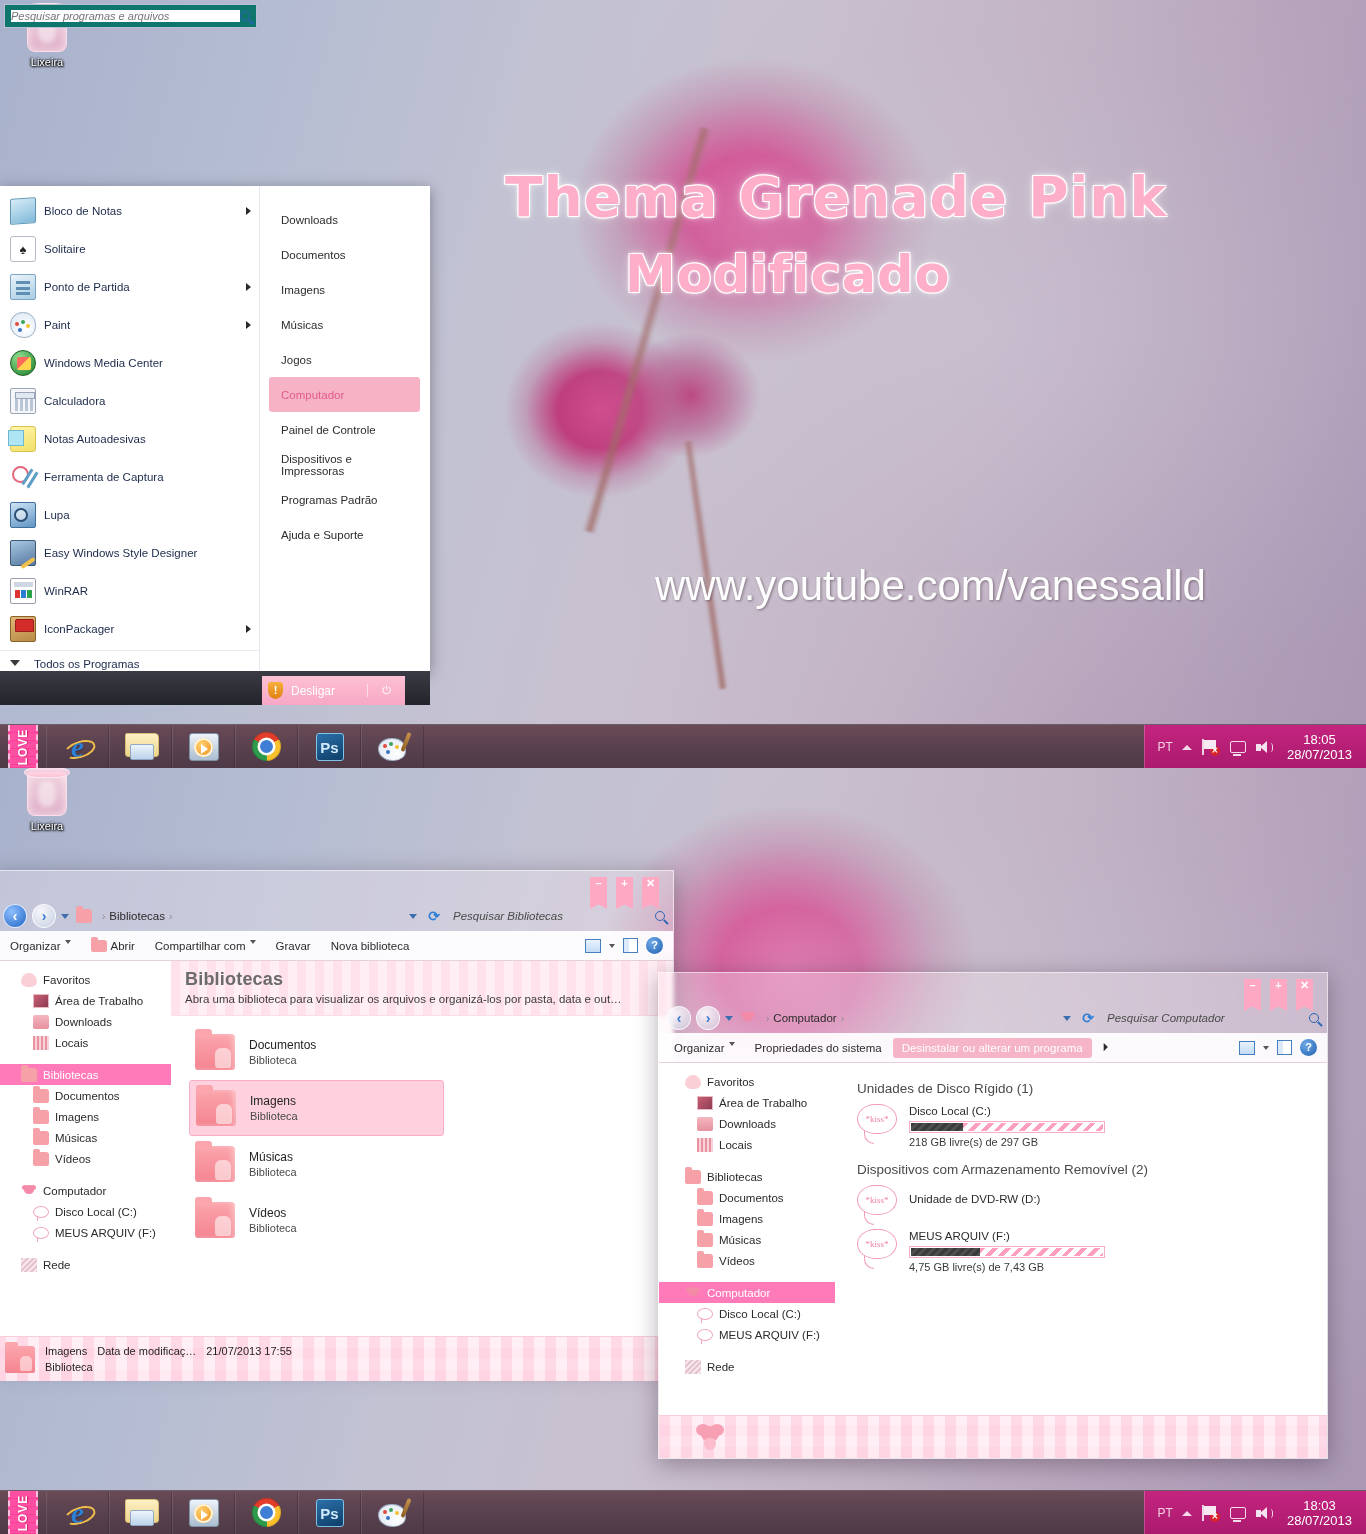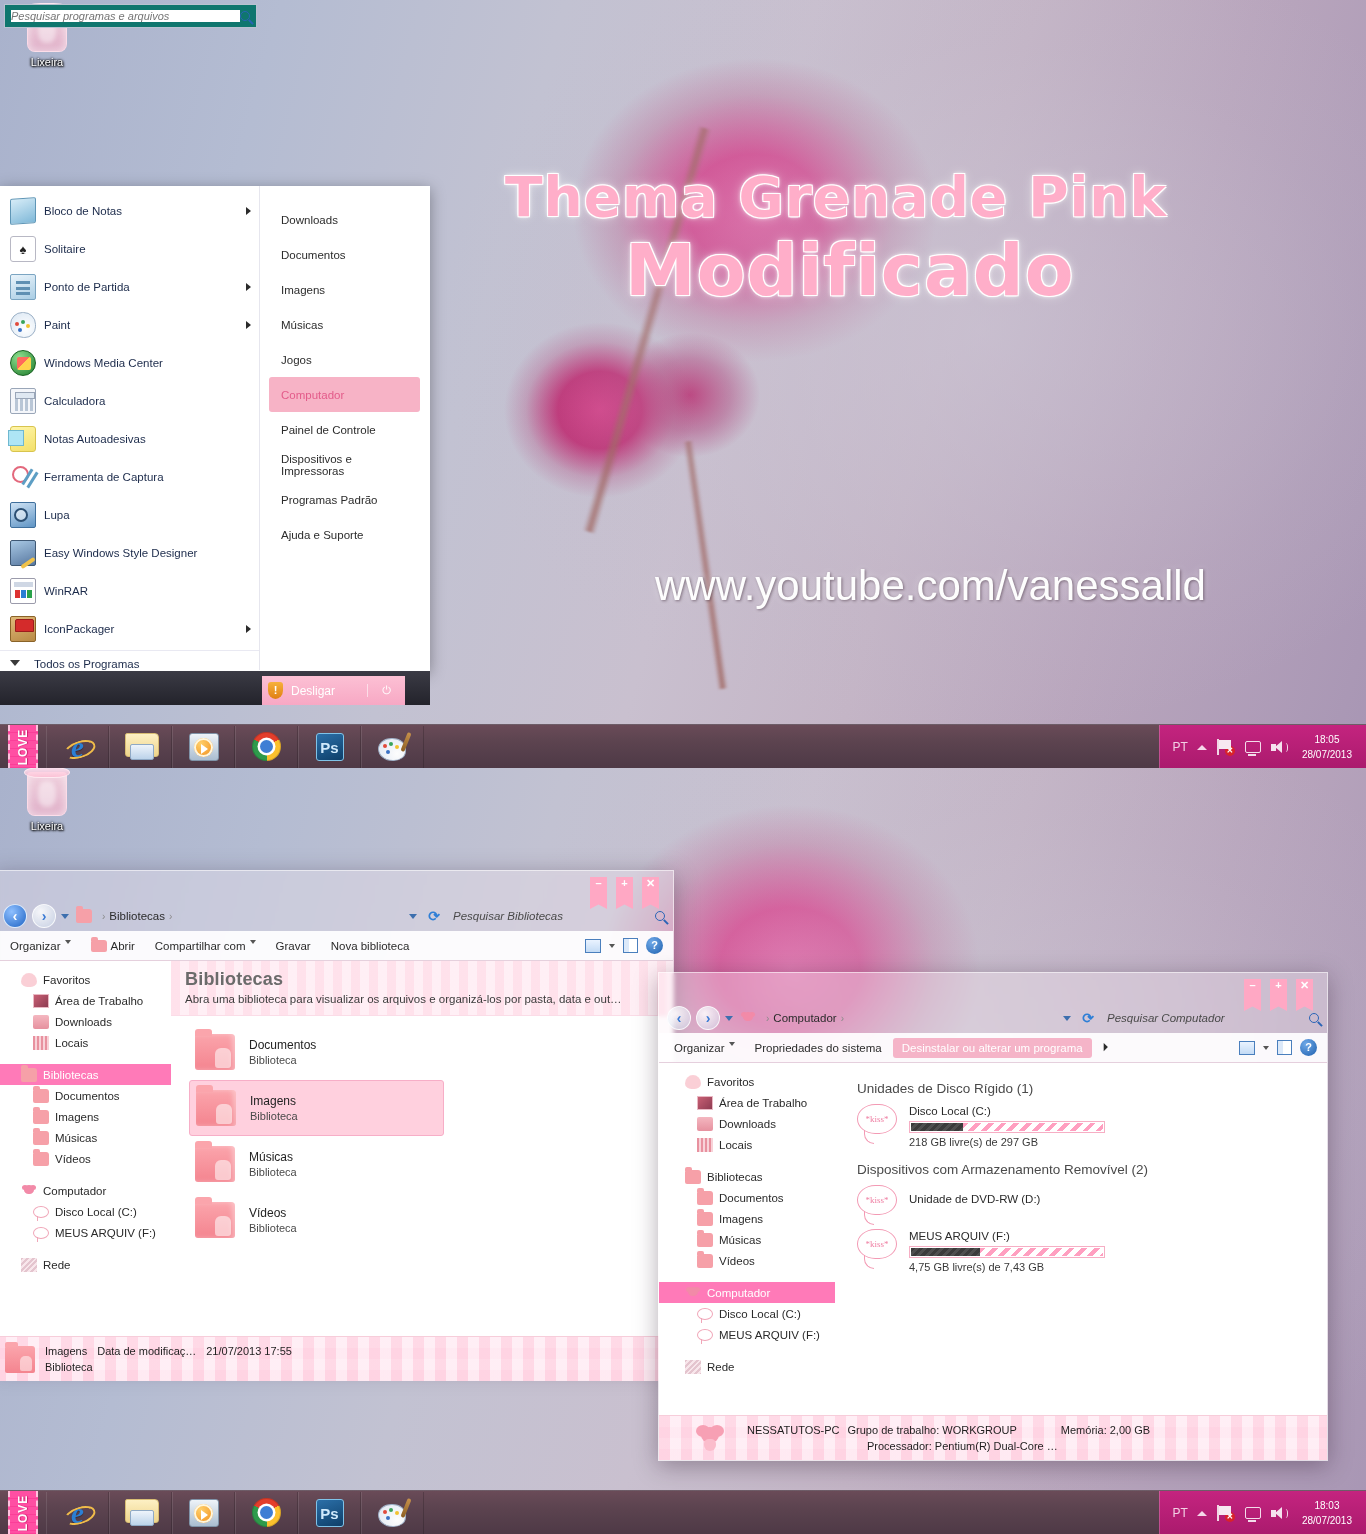--- a/index.html
+++ b/index.html
@@ -61,21 +61,21 @@
 
   
   .watermark { position: absolute; pointer-events: none; }
   .wm-line {
     font-family: "DejaVu Sans", sans-serif;
     font-weight: bold; color: #ffaec9; letter-spacing: 1px;
     text-shadow: 0 0 2px #fff, 0 0 4px #fff, 1px 1px 0 #fff, -1px -1px 0 #fff,
                  1px -1px 0 #fff, -1px 1px 0 #fff, 0 0 12px rgba(255,255,255,.5);
   }
   .wm-1 { font-size: 55px; }
-  .wm-2 { font-size: 71px; margin-top: 0; }
+  .wm-2 { font-size: 51px; margin-top: 16px; }
   .wm-3 { font-size: 55px; margin-top: 6px; }
   .wm-url {
     position: absolute; font-family: "Liberation Sans", sans-serif;
     font-size: 42px; color: #fdfdfd;
     text-shadow: 1px 1px 3px rgba(60,40,55,0.55), 0 0 8px rgba(255,255,255,0.35);
   }
 
   
   .start-menu {
     position: absolute; left: 0; top: 186px; width: 430px; height: 485px;
@@ -182,21 +182,21 @@
     border-right: 1px solid rgba(0,0,0,0.18);
   }
   .tray {
     position: absolute; right: 0; top: 0; height: 44px;
     background: linear-gradient(180deg, #c4247f, #aa1a6d);
     display: flex; align-items: center; padding: 0 6px 0 14px; gap: 9px;
     box-shadow: inset 1px 0 0 rgba(255,255,255,0.22);
   }
   .tray-lang { color: #f2d0e4; font-size: 12px; }
   .tray-up { width: 0; height: 0; border-bottom: 5px solid #f5d8e9; border-left: 5px solid transparent; border-right: 5px solid transparent; }
-  .tray-clock { color: #fff; font-size: 10px; text-align: center; line-height: 15px; margin-left: 6px; margin-right: 8px; }
+  .tray-clock { color: #fff; font-size: 13px; text-align: center; line-height: 15px; margin-left: 6px; margin-right: 8px; }
 
   
   .win { position: absolute; }
   .win-frame {
     background: rgba(252,240,246,0.30);
     border: 1px solid rgba(255,255,255,0.55);
     backdrop-filter: blur(2px);
     box-shadow: 0 5px 22px rgba(40,20,40,0.35);
   }
   .win-ctl { position: absolute; top: 6px; display: flex; gap: 9px; }
@@ -907,28 +907,20 @@
               </span>
               <span class="drv-cap" style="display:block;">4,75 GB livre(s) de 7,43 GB</span>
             </span>
           </div>
         </div>
       </div>
     </div>
 
     <div class="status-bar" style="justify-content:flex-start;">
       <span class="sb-mouse" style="margin-left:24px;"></span>
-      <span class="sb-text sb-center" style="margin-left:10px;">
-        <span class="sb-row1" style="gap:8px;">
-          <span>NESSATUTOS-PC</span>
-          <span>Grupo de trabalho: WORKGROUP</span>
-          <span style="margin-left:36px;">Memória: 2,00 GB</span>
-        </span>
-        <span style="display:block;margin-left:120px;">Processador: Pentium(R) Dual-Core  …</span>
-      </span>
     </div>
   </div>
 
   <div class="taskbar" style="top:722px;">
     <div class="start-orb">
       <div class="love-ribbon">
         <span class="love-txt">LOVE</span>
       </div>
     </div>
     <div class="tb-btn">

